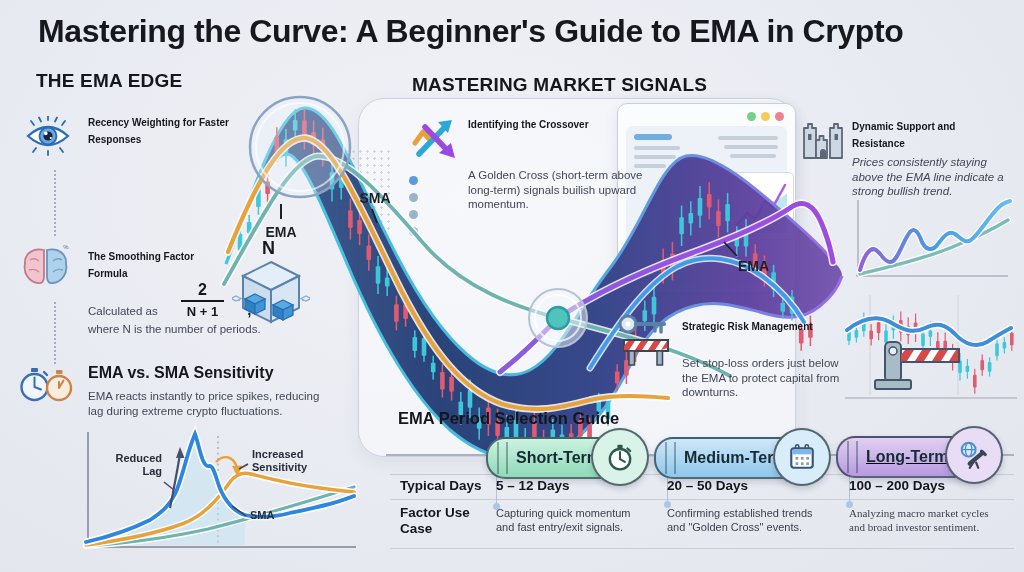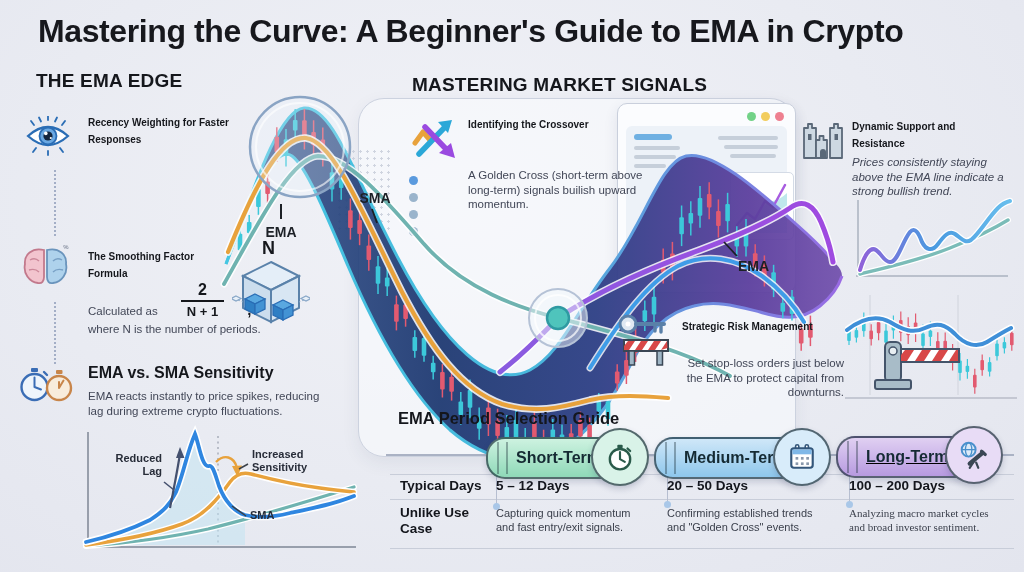--- a/index.html
+++ b/index.html
@@ -418,21 +418,21 @@
     <g fill="#d84848">
       <polygon points="12,29 19,29 13,38 8,38 8,34"></polygon>
       <polygon points="25,29 32,29 26,38 19,38"></polygon>
       <polygon points="38,29 45,29 39,38 32,38"></polygon>
       <polygon points="51,29 51.5,36 45,38"></polygon>
     </g>
     <rect x="13" y="39" width="5.5" height="14" fill="#9fb6c6" stroke="#3a4654" stroke-width="1.5"></rect>
     <rect x="41" y="39" width="5.5" height="14" fill="#9fb6c6" stroke="#3a4654" stroke-width="1.5"></rect>
   </svg>
   <div class="abs item-title" style="left:682px;top:318px;width:135px;">Strategic Risk Management</div>
-  <div class="abs item-body" style="left:682px;top:356px;width:162px;text-align:right;">Set stop-loss orders just below the EMA to protect capital from downturns.</div>
+  <div class="abs item-body" style="left:682px;top:356px;width:162px;">Set stop-loss orders just below the EMA to protect capital from downturns.</div>
 
   <svg class="abs chartsvg" style="left:845px;top:290px;" width="172" height="125" viewBox="0 0 172 125">
     <path d="M25,5 V105 M113,5 V105" stroke="#d4d8e0" stroke-width="1.2"></path>
     <path d="M0,108 H172" stroke="#b8bdc9" stroke-width="1.3"></path>
     <g id="risk-candles">
         <line x1="4" x2="4" y1="35.2" y2="55.1" stroke="#3cc8da" stroke-width="1.2"></line>
         <rect x="2.2" y="39.2" width="3.6" height="11.9" rx="1" fill="#3cc8da"></rect>
         <line x1="11.4" x2="11.4" y1="35.3" y2="52.6" stroke="#3cc8da" stroke-width="1.2"></line>
         <rect x="9.6" y="40.1" width="3.6" height="7.7" rx="1" fill="#3cc8da"></rect>
         <line x1="18.8" x2="18.8" y1="22.6" y2="46.7" stroke="#3cc8da" stroke-width="1.2"></line>
@@ -551,21 +551,21 @@
       <circle cx="9" cy="9" r="6.5" fill="#dceaf8" stroke="#4a90cc" stroke-width="1.8"></circle>
       <ellipse cx="9" cy="9" rx="3" ry="6.5" fill="none" stroke="#4a90cc" stroke-width="1.2"></ellipse>
       <line x1="2.5" y1="9" x2="15.5" y2="9" stroke="#4a90cc" stroke-width="1.2"></line>
       <line x1="10" y1="22" x2="22" y2="12" stroke="#3a4654" stroke-width="4" stroke-linecap="round"></line>
       <line x1="21" y1="10.5" x2="24.5" y2="13.5" stroke="#3a4654" stroke-width="3" stroke-linecap="round"></line>
       <path d="M14,20 L10,26 M16,21 L18,26" stroke="#3a4654" stroke-width="2" stroke-linecap="round" fill="none"></path>
     </svg>
   </div>
 
   <div class="abs row-label" style="left:400px;top:478px;">Typical Days</div>
-  <div class="abs row-label" style="left:400px;top:505px;width:80px;">Unlike Use Case</div>
+  <div class="abs row-label" style="left:400px;top:505px;width:80px;">Factor Use Case</div>
 
   <div class="abs cell-days" style="left:496px;top:478px;">5 – 12 Days</div>
   <div class="abs cell-days" style="left:667px;top:478px;">20 – 50 Days</div>
   <div class="abs cell-days" style="left:849px;top:478px;">100 – 200 Days</div>
 
   <div class="abs cell-use" style="left:667px;top:506px;width:152px;">Confirming established trends and "Golden Cross" events.</div>
   <div class="abs cell-use" style="left:496px;top:506px;width:140px;">Capturing quick momentum and fast entry/exit signals.</div>
   <div class="abs cell-use" style="left:849px;top:506px;width:152px;font-family:Liberation Serif, serif;">Analyzing macro market cycles and broad investor sentiment.</div>
 
 </div>

